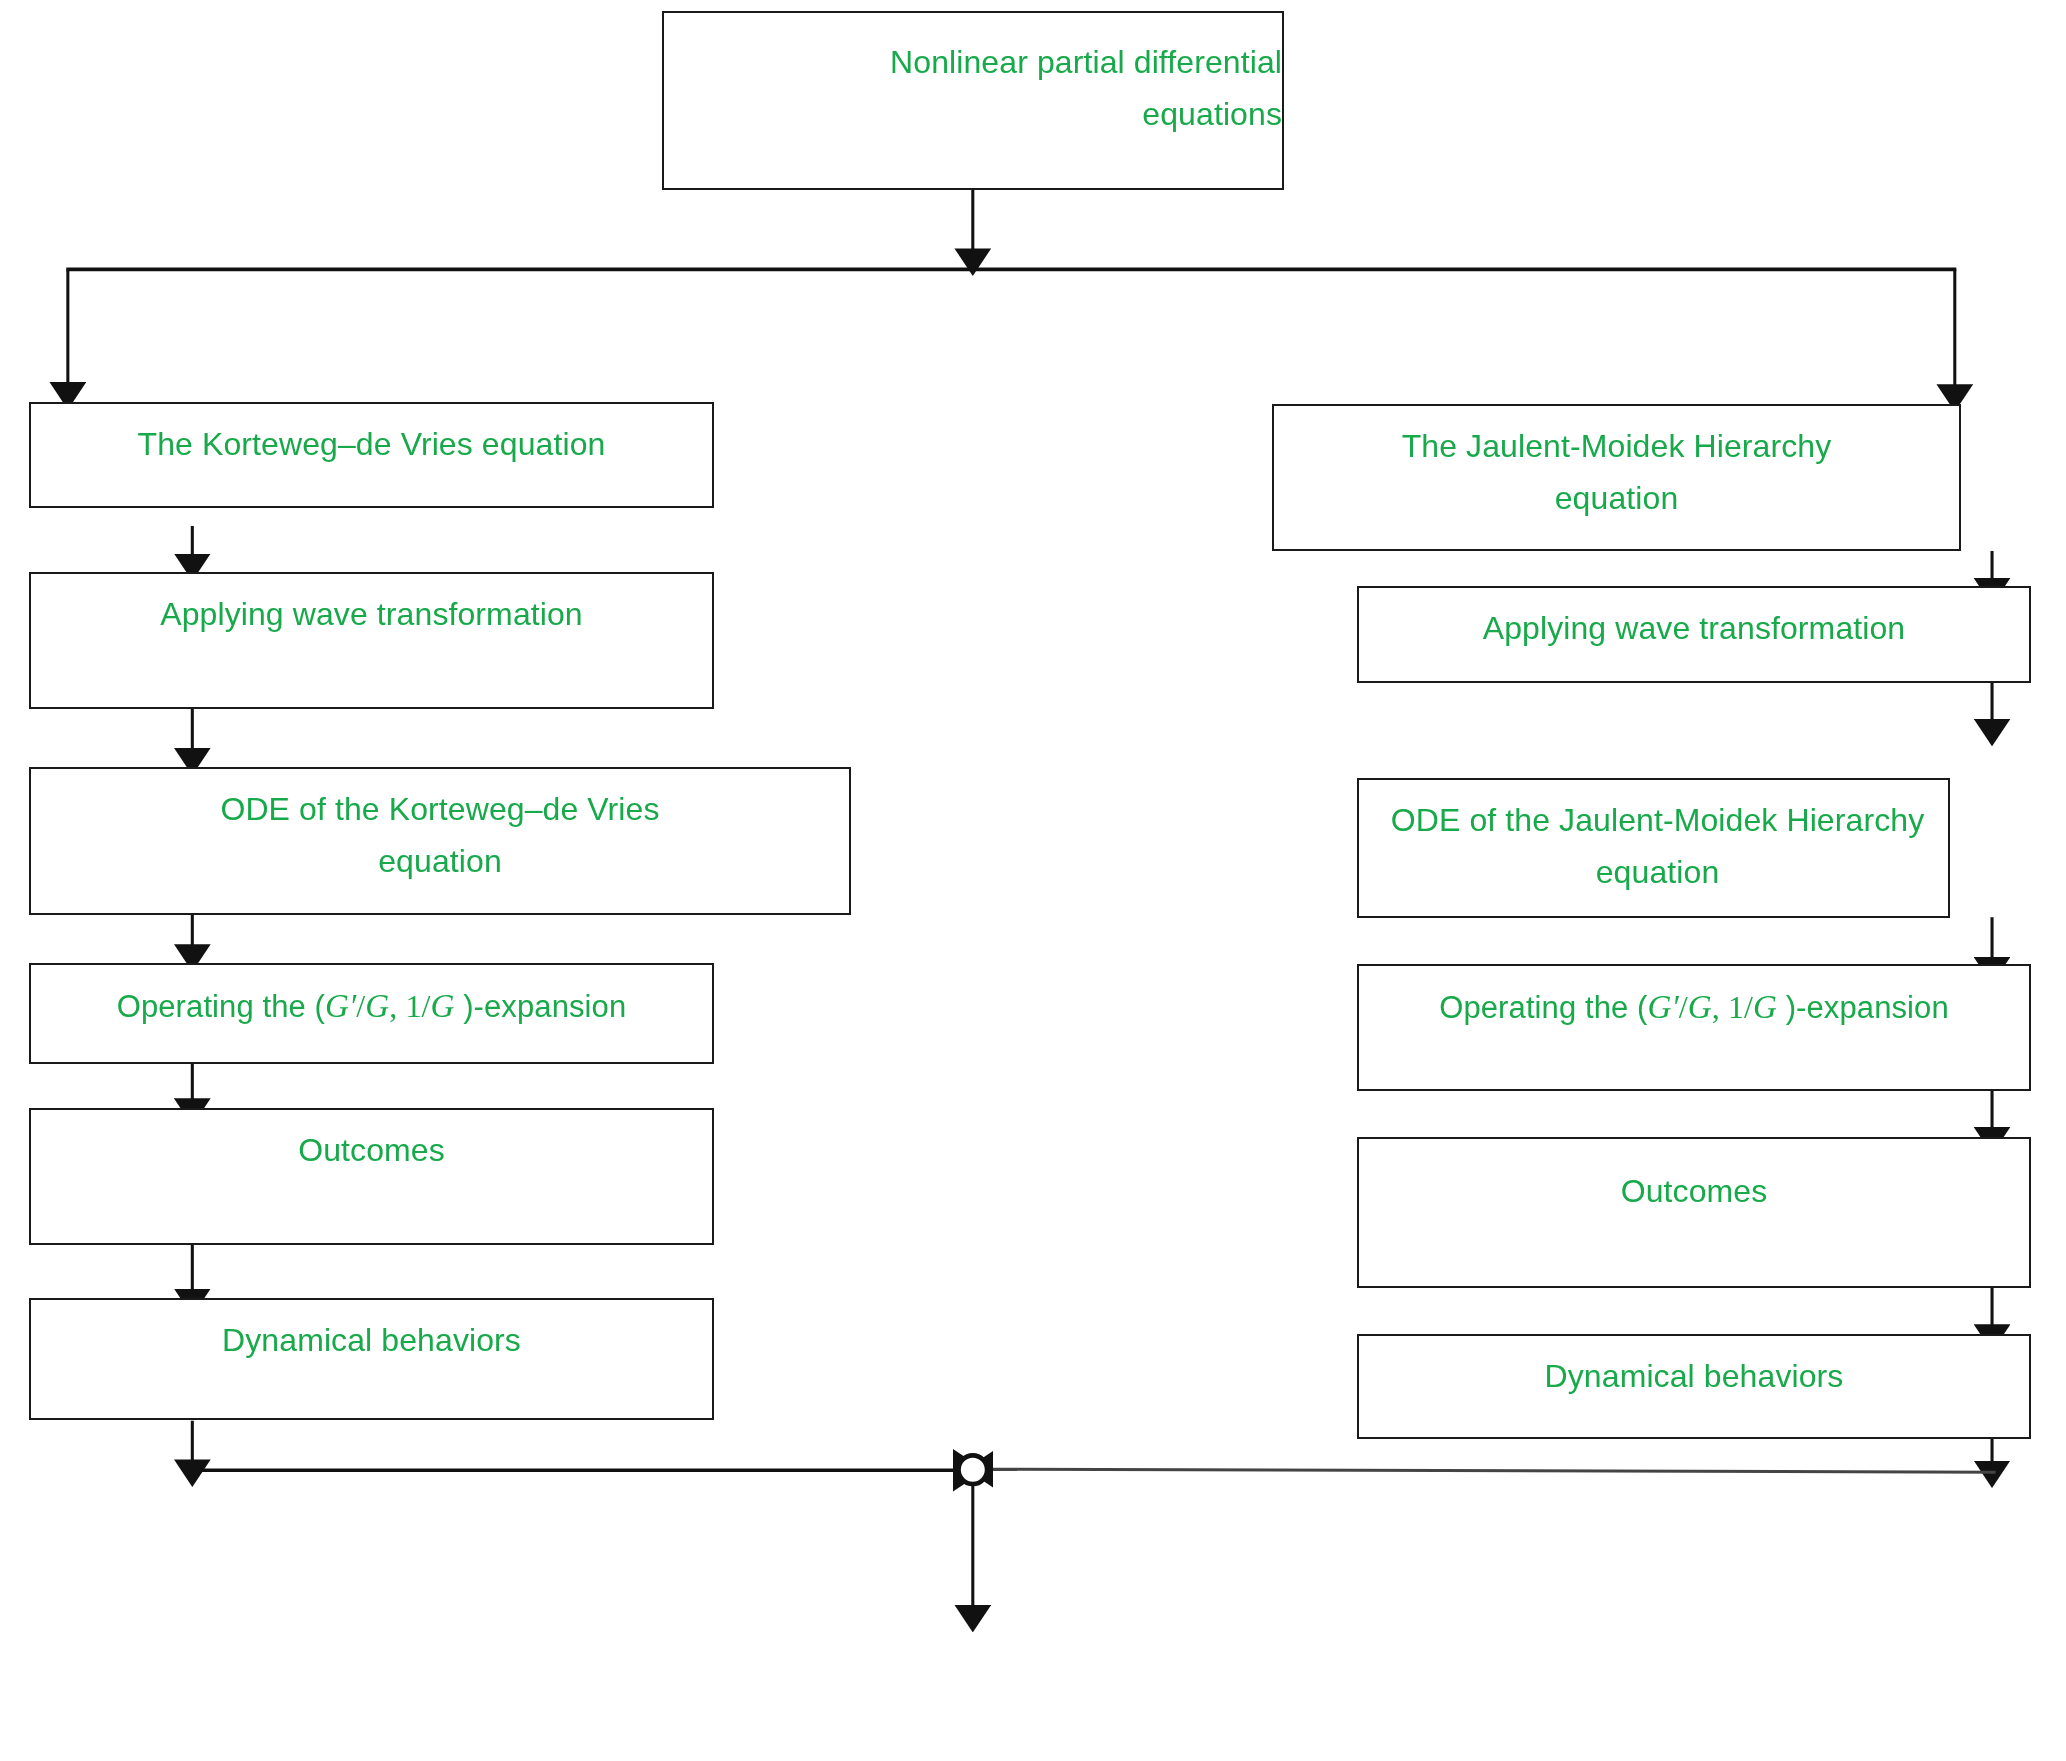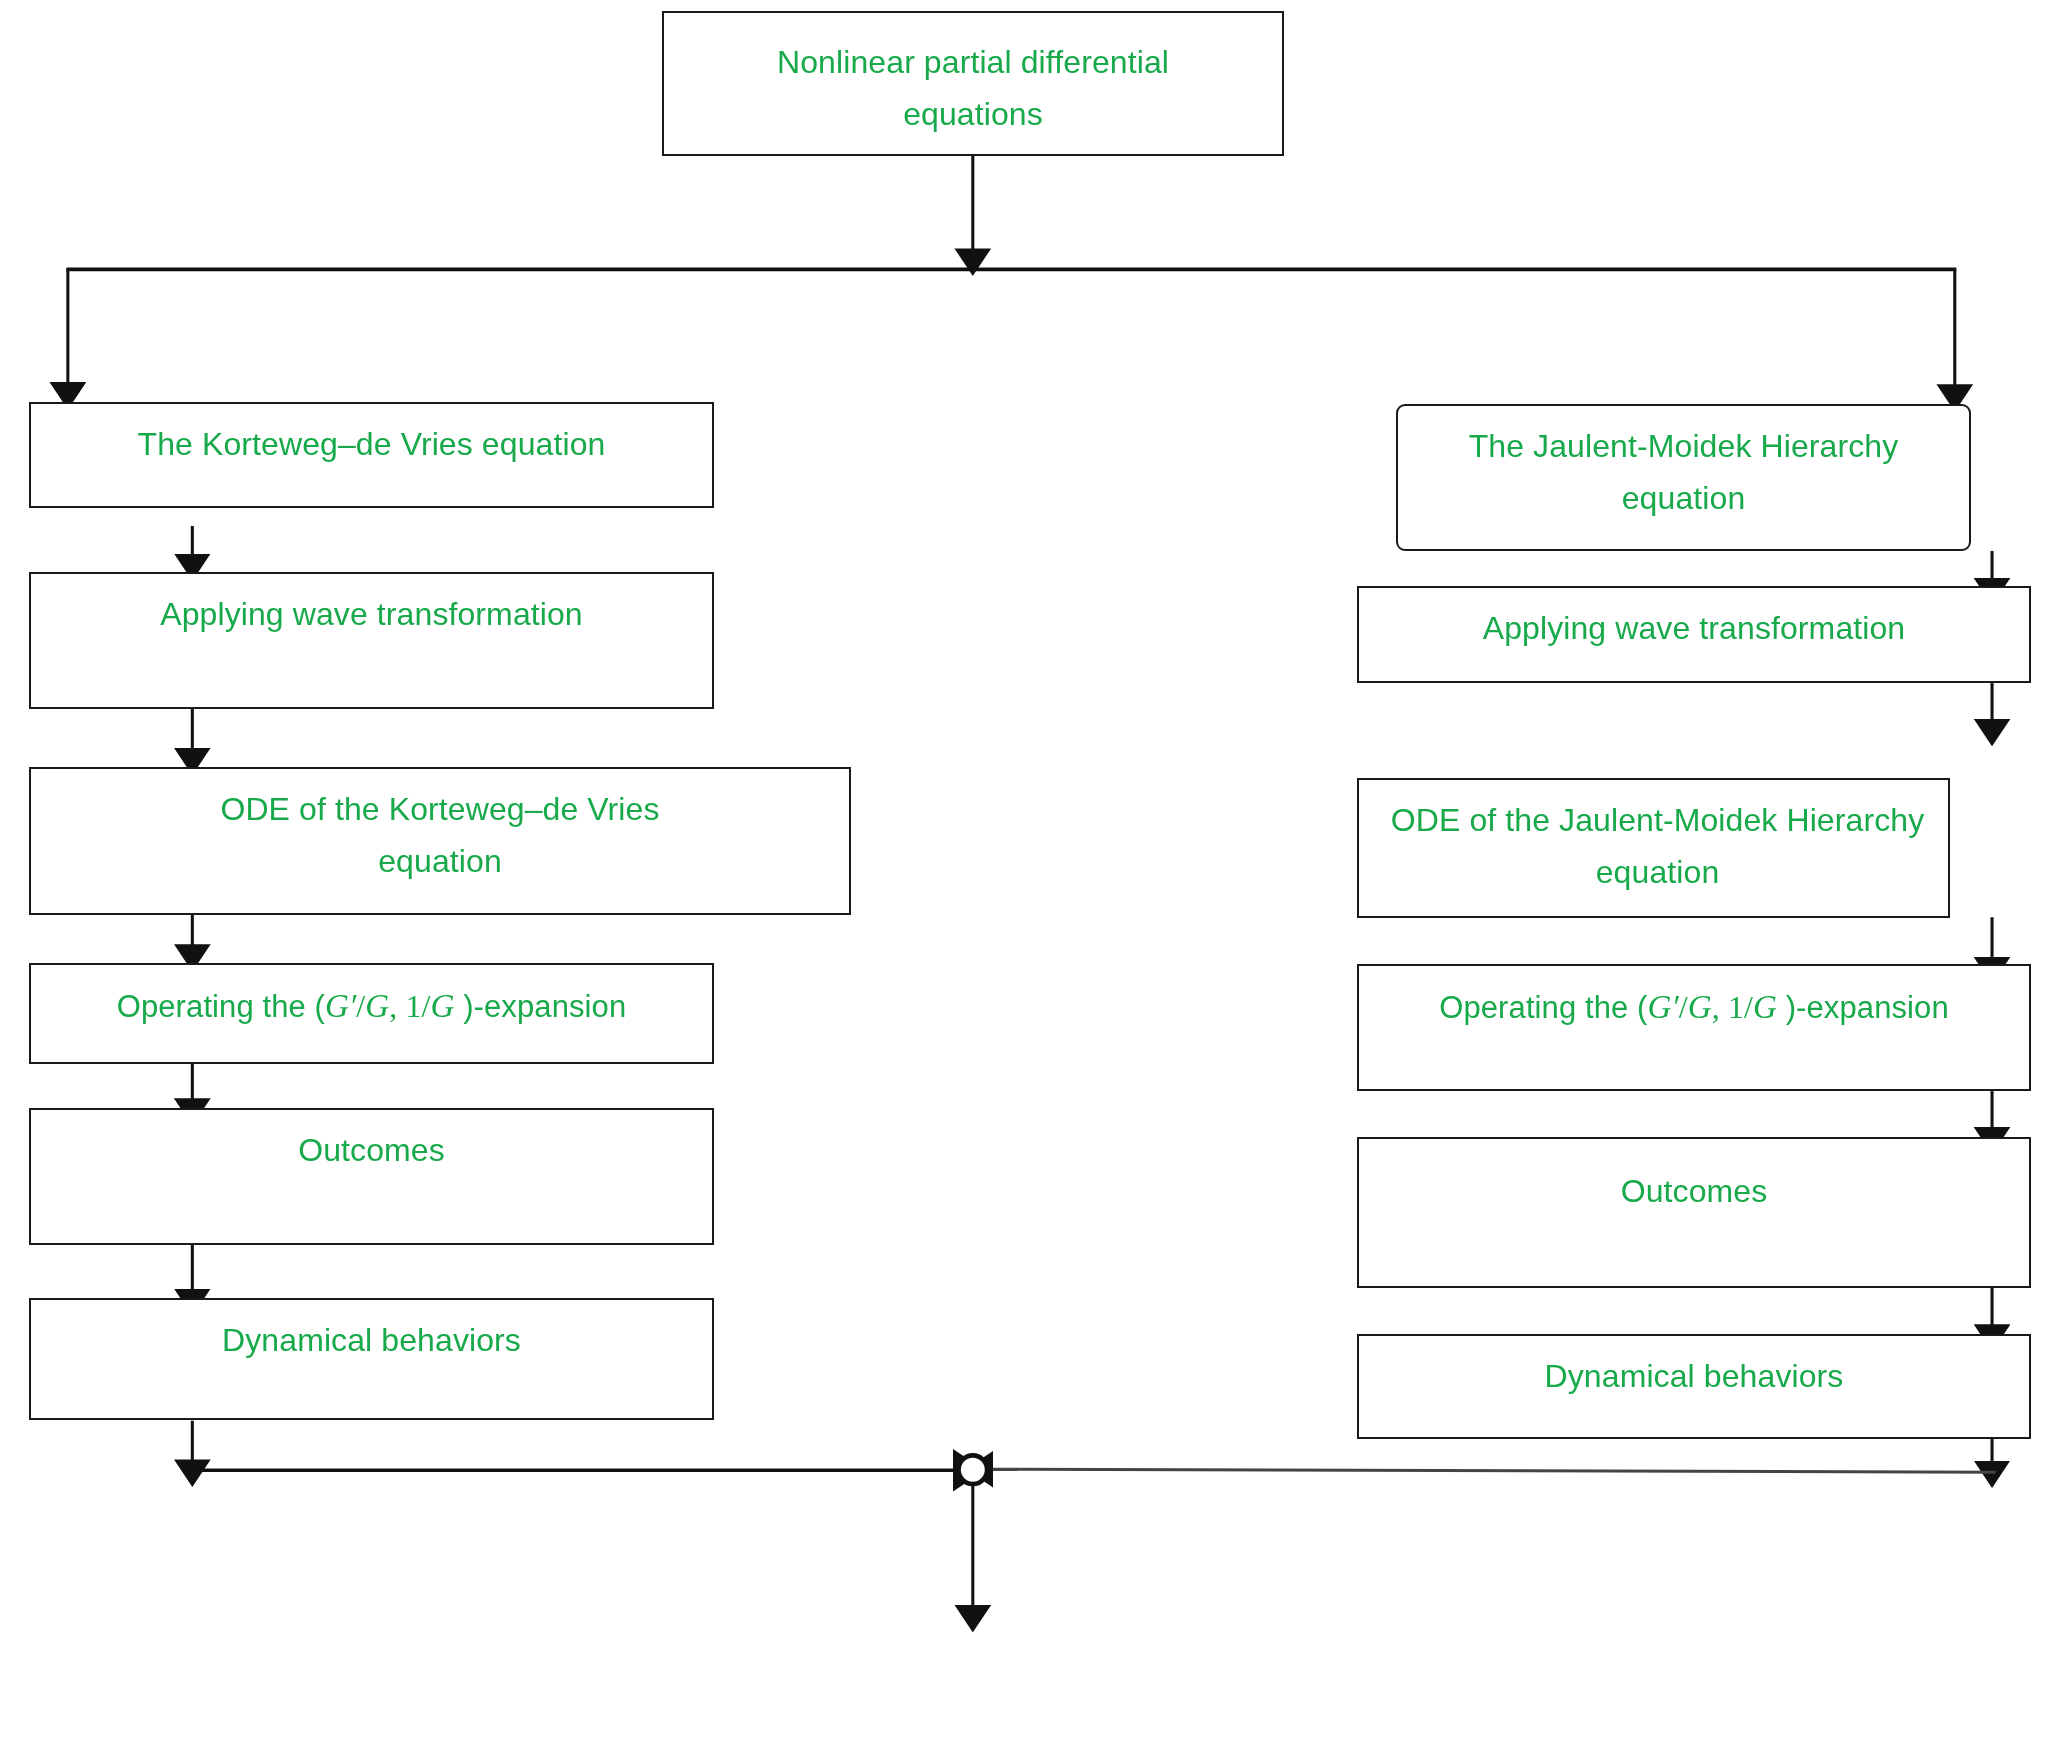--- a/index.html
+++ b/index.html
@@ -97,21 +97,21 @@
     <line x1="3905" y1="2135" x2="3905" y2="2218" stroke="#111111" stroke-width="6" marker-end="url(#arrowhead)"></line>
     <line x1="3905" y1="2524" x2="3905" y2="2605" stroke="#111111" stroke-width="6" marker-end="url(#arrowhead)"></line>
     <line x1="3905" y1="2820" x2="3905" y2="2872" stroke="#111111" stroke-width="6" marker-end="url(#arrowhead)"></line>
     <line x1="3912" y1="2886" x2="1938" y2="2880" stroke="#444444" stroke-width="6" marker-end="url(#arrowhead-left)"></line>
 
     <circle cx="1907" cy="2881" r="28" fill="#ffffff" stroke="#111111" stroke-width="9"></circle>
 
     <line x1="1907" y1="2910" x2="1907" y2="3155" stroke="#111111" stroke-width="6" marker-end="url(#arrowhead)"></line>
   </svg>
 
-  <div class="node-box" style="left:662px; top:11.2px; width:622px; height:145px;">
+  <div class="node-box" style="left:662px; top:11.2px; width:622px; height:179px;text-align:right;">
     <span class="node-label pad-1">Nonlinear partial differential
 equations</span>
   </div>
 
   <div class="node-box" style="left:29px; top:402px; width:685px; height:106px;">
     <span class="node-label pad-2">The Korteweg–de Vries equation</span>
   </div>
 
   <div class="node-box" style="left:29px; top:572px; width:685px; height:137px;">
     <span class="node-label pad-2">Applying wave transformation</span>
@@ -127,21 +127,21 @@
   </div>
 
   <div class="node-box" style="left:29px; top:1108px; width:685px; height:137px;">
     <span class="node-label pad-2">Outcomes</span>
   </div>
 
   <div class="node-box" style="left:29px; top:1298px; width:685px; height:122px;">
     <span class="node-label pad-2">Dynamical behaviors</span>
   </div>
 
-  <div class="node-box" style="left:1396px; top:404px; width:575px; height:147px;border-radius:9px;">
+  <div class="node-box" style="left:1272px; top:404px; width:689px; height:147px;">
     <span class="node-label pad-2">The Jaulent-Moidek Hierarchy
 equation</span>
   </div>
 
   <div class="node-box" style="left:1357px; top:586px; width:674px; height:97px;">
     <span class="node-label pad-2">Applying wave transformation</span>
   </div>
 
   <div class="node-box" style="left:1357px; top:778px; width:593px; height:140px;padding-left:8px;">
     <span class="node-label pad-2">ODE of the Jaulent-Moidek Hierarchy

